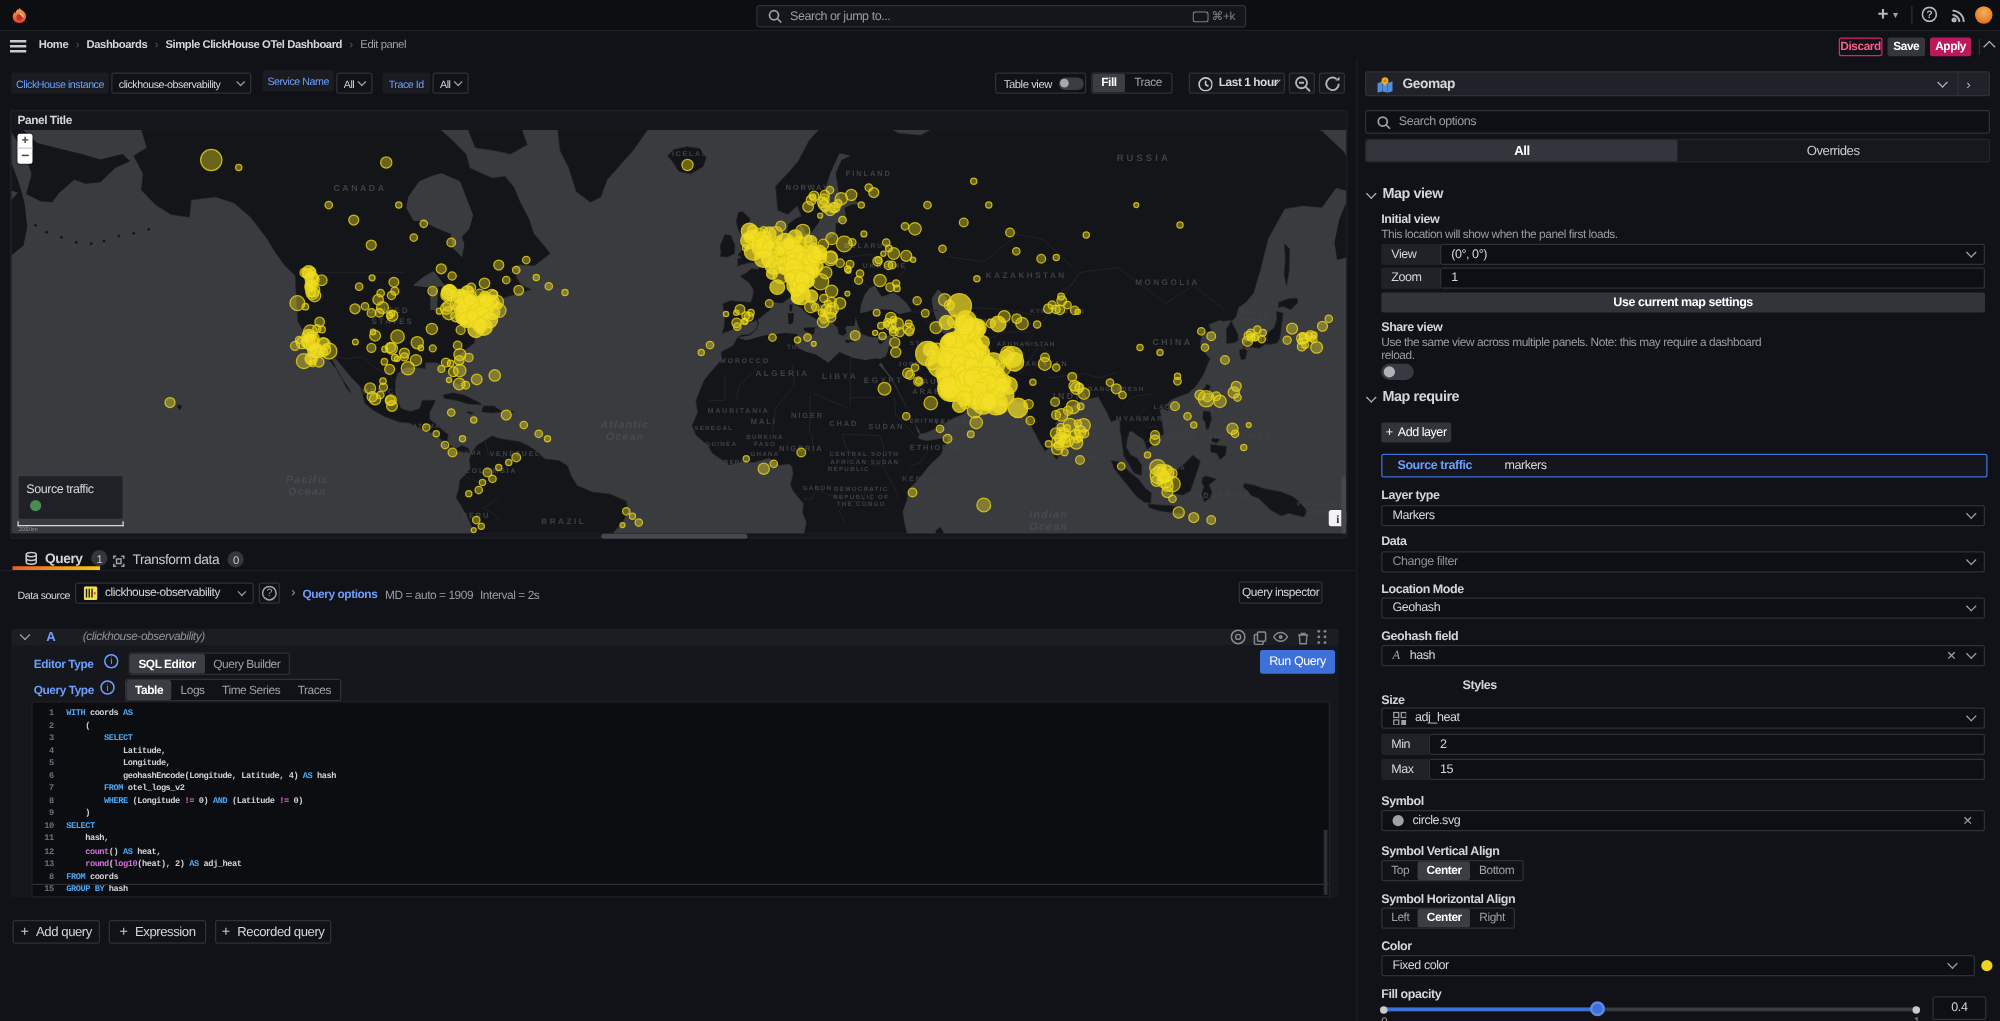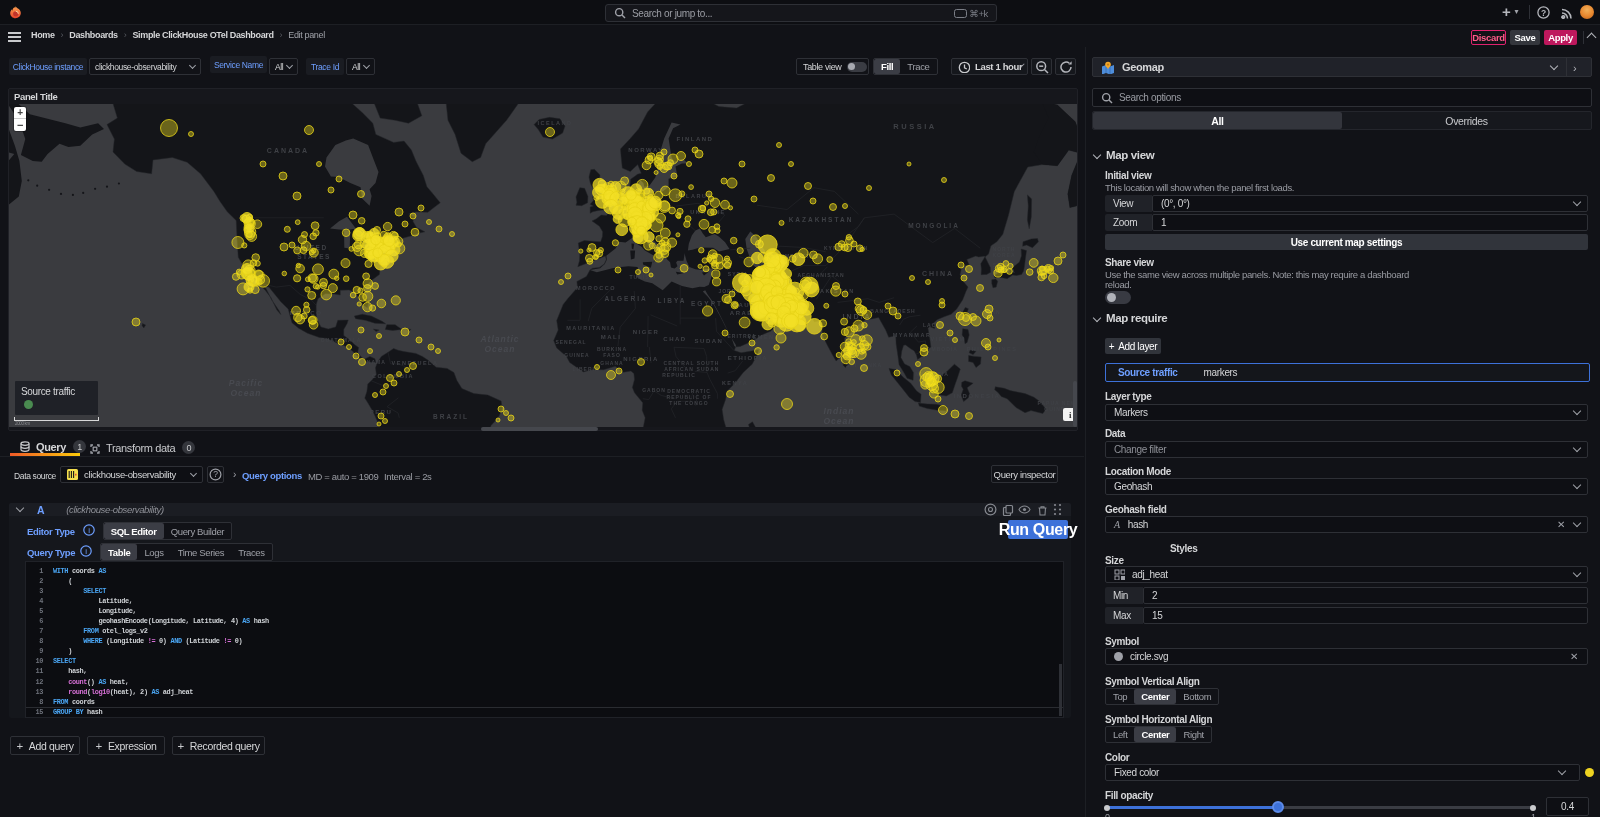--- a/index.html
+++ b/index.html
@@ -1111,21 +1111,21 @@
       <span style="font-size:9.5px;font-weight:bold;color:#6e9fff">Editor Type</span>
       <span style="margin-left:8px"><svg width="12" height="12" viewBox="0 0 12 12" style="">
           <circle cx="6" cy="6" r="5.2" fill="none" stroke="#6e9fff" stroke-width="1.2"></circle>
           <text x="6" y="8.6" font-size="8" fill="#6e9fff" text-anchor="middle" font-family="Liberation Sans">i</text>
         </svg></span>
       <span class="seg" style="margin-left:8px;height:18px">
         <div class="on" style="font-weight:bold">SQL Editor</div>
         <div>Query Builder</div>
       </span>
     </div>
-    <div style="position:absolute;left:999px;top:17px;width:60px;height:19px;background:#3d71d9;border-radius:2px;color:#fff;font-size:16px;font-weight:bold;display:flex;align-items:center;justify-content:center">Run Query</div>
+    <div style="position:absolute;left:999px;top:17px;width:60px;height:19px;background:#3d71d9;border-radius:2px;color:#fff;font-size:10px;font-weight:normal;display:flex;align-items:center;justify-content:center">Run Query</div>
     <div style="position:absolute;left:18px;top:40px;display:flex;align-items:center">
       <span style="font-size:9.5px;font-weight:bold;color:#6e9fff">Query Type</span>
       <span style="margin-left:5px"><svg width="12" height="12" viewBox="0 0 12 12" style="">
           <circle cx="6" cy="6" r="5.2" fill="none" stroke="#6e9fff" stroke-width="1.2"></circle>
           <text x="6" y="8.6" font-size="8" fill="#6e9fff" text-anchor="middle" font-family="Liberation Sans">i</text>
         </svg></span>
       <span class="seg" style="margin-left:8px;height:18px">
         <div class="on" style="font-weight:bold">Table</div>
         <div>Logs</div>
         <div>Time Series</div>

